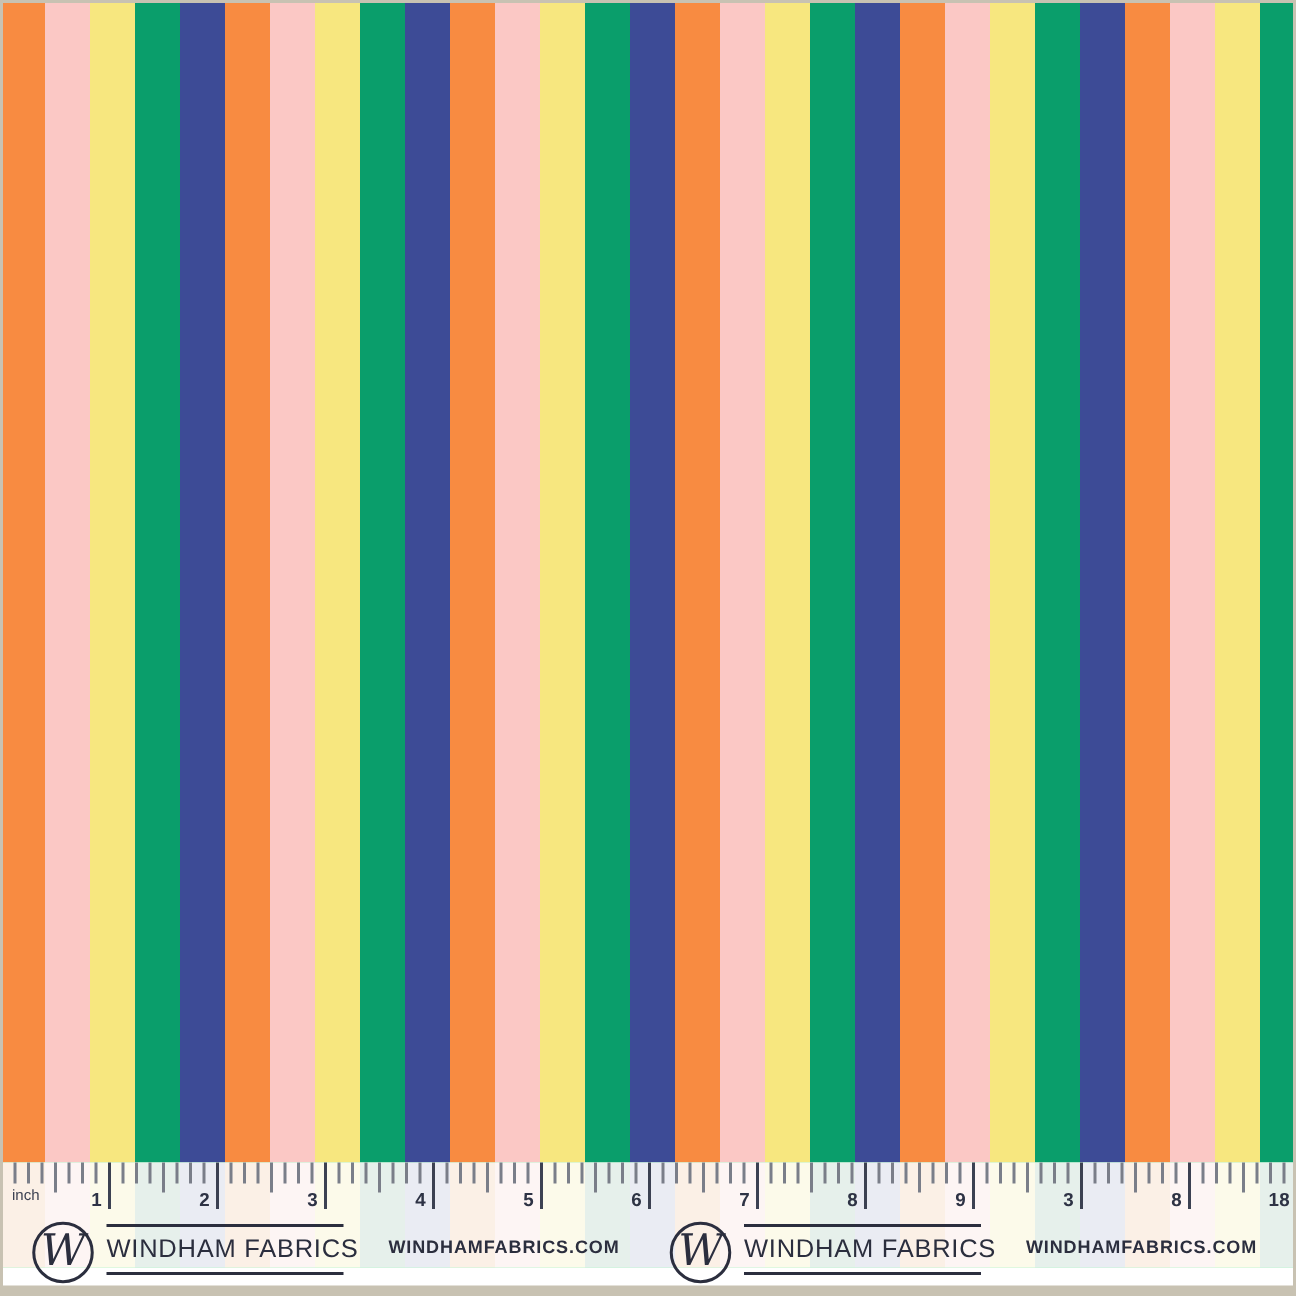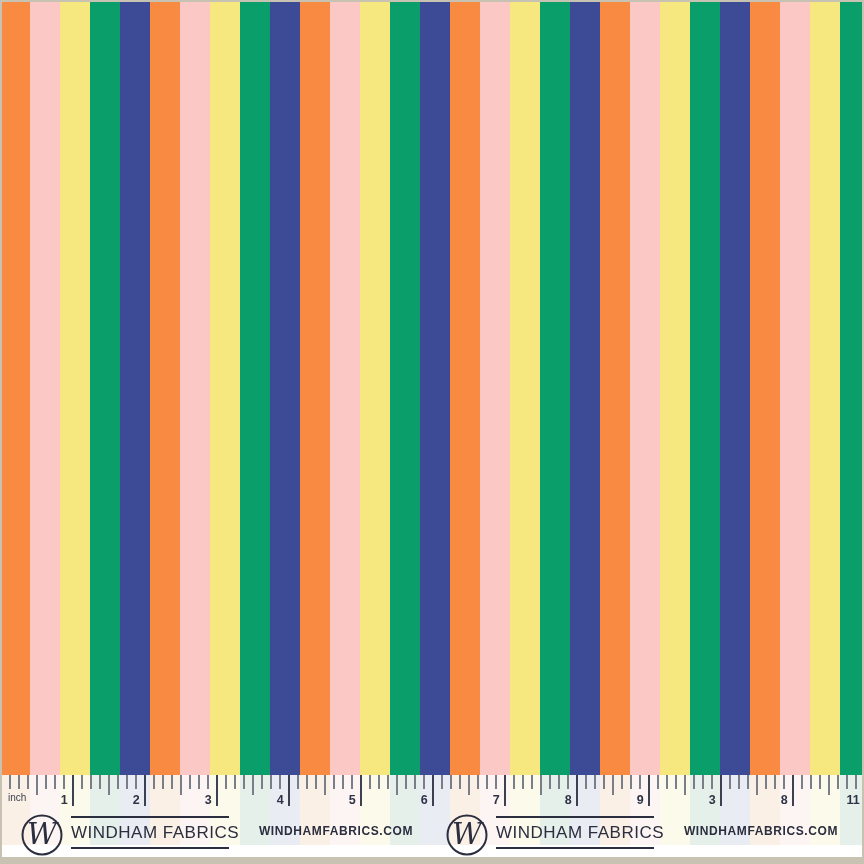--- a/index.html
+++ b/index.html
@@ -224,21 +224,21 @@
         <div class="num" style="right: 724px; color: rgb(46, 51, 69);">2</div>
         <div class="num" style="right: 652px; color: rgb(46, 51, 69);">3</div>
         <div class="num" style="right: 580px; color: rgb(46, 51, 69);">4</div>
         <div class="num" style="right: 508px; color: rgb(46, 51, 69);">5</div>
         <div class="num" style="right: 436px; color: rgb(46, 51, 69);">6</div>
         <div class="num" style="right: 364px; color: rgb(46, 51, 69);">7</div>
         <div class="num" style="right: 292px; color: rgb(46, 51, 69);">8</div>
         <div class="num" style="right: 220px; color: rgb(46, 51, 69);">9</div>
         <div class="num" style="right: 148px; color: rgb(46, 51, 69);">3</div>
         <div class="num" style="right: 76px; color: rgb(46, 51, 69);">8</div>
-        <div class="num" style="right: 4px; color: rgb(46, 51, 69);">11</div>
+        <div class="num" style="right: 4px; color: rgb(46, 51, 69);">18</div>
       </div>
   </div>
 
   <div class="logo-circle" style="left: 42px; border: 2px solid rgb(43, 46, 62);">
     <span class="monogram" style="color: rgb(43, 46, 62);">W</span>
   </div>
   <div class="brand-block" style="left: 150px; border-top: 2px solid rgb(43, 46, 62); border-bottom: 2px solid rgb(43, 46, 62);">
     <span class="brand-text" style="color: rgb(43, 46, 62);">WINDHAM FABRICS</span>
   </div>
   <span class="website" style="left: 336px; color: rgb(43, 46, 62);">WINDHAMFABRICS.COM</span>

